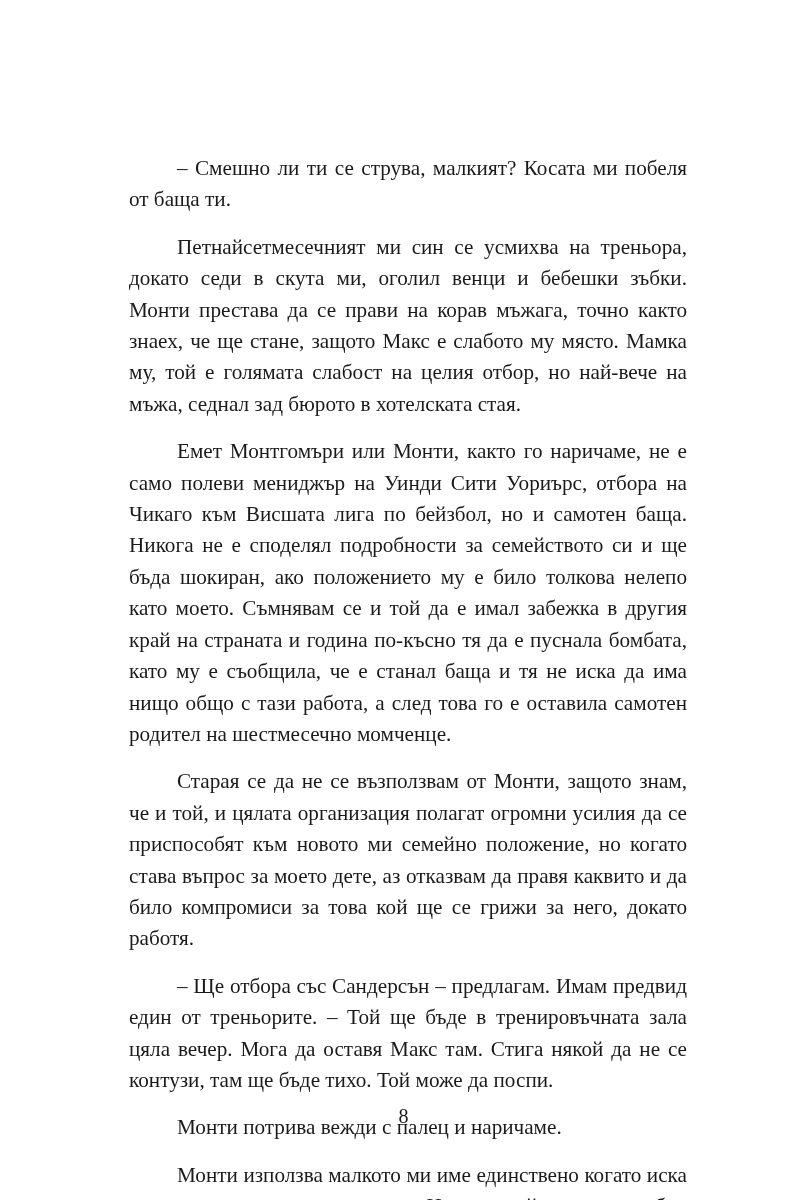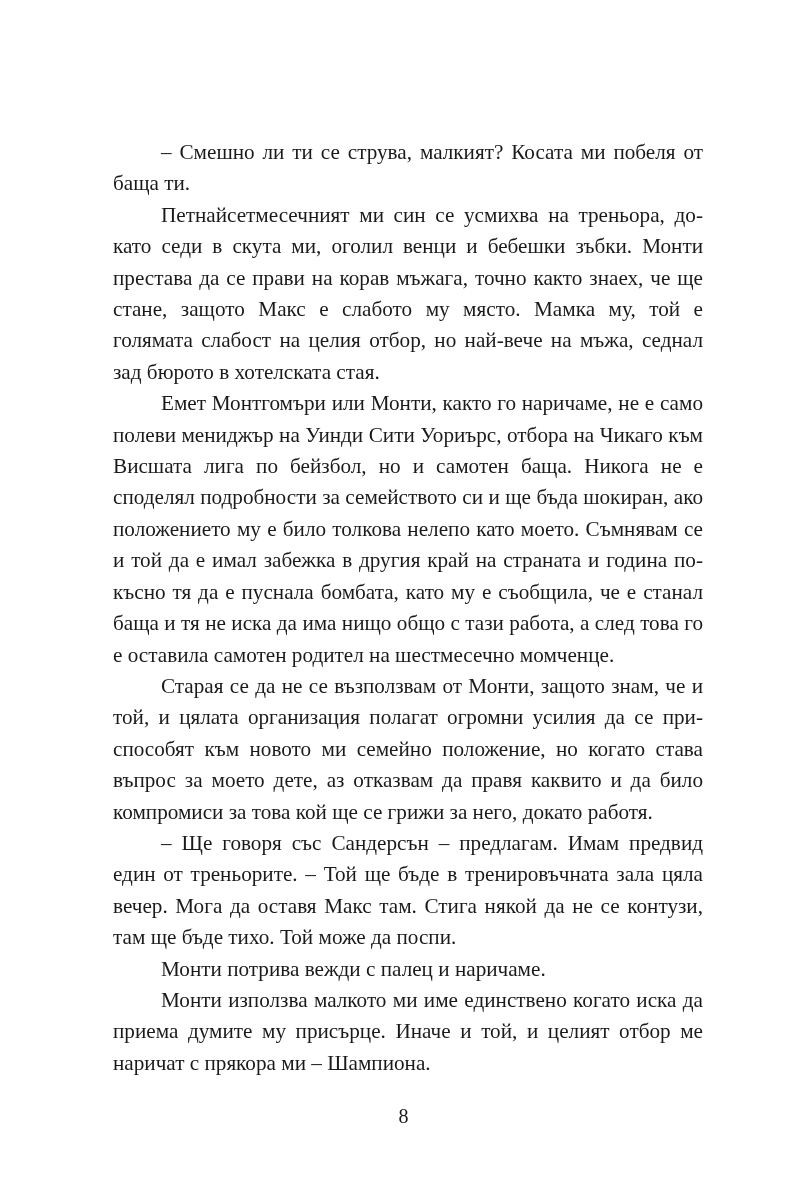--- a/index.html
+++ b/index.html
@@ -24,21 +24,21 @@
     position: absolute;
     left: 113px;
     top: 137px;
     width: 590px;
     font-family: "Liberation Serif", "DejaVu Serif", serif;
     font-size: 21.2px;
     line-height: 31.4px;
     color: #1a1a1a;
   }
   .para {
-    margin: 0;
+    margin: 16px;
     text-indent: 48px;
     text-align: justify;
     text-align-last: left;
     hyphens: manual;
   }
   .para .it {
   }
   .page-number {
     position: absolute;
     left: 0;
@@ -52,18 +52,18 @@
 </style>
 </head>
 <body>
 
 <div class="page">
   <div class="text-block">
     <p class="para">– Смешно ли ти се струва, малкият? Косата ми побеля от баща ти.</p>
     <p class="para">Петнайсетмесечният ми син се усмихва на треньора, до­като седи в скута ми, оголил венци и бебешки зъбки. Монти престава да се прави на корав мъжага, точно както знаех, че ще стане, защото Макс е слабото му място. Мамка му, той е голямата слабост на целия отбор, но най-вече на мъжа, седнал зад бюрото в хотелската стая.</p>
     <p class="para"><span>Емет Монтгомъри или Монти, както го наричаме, не е само полеви мениджър на </span><span class="it">Уинди Сити Уориърс</span><span>, отбора на Чикаго към Висшата лига по бейзбол, но и самотен баща. Никога не е споделял подробности за семейството си и ще бъда шокиран, ако положението му е било толкова нелепо като моето. Съмня­вам се и той да е имал забежка в другия край на страната и година по-късно тя да е пуснала бомбата, като му е съобщила, че е станал баща и тя не иска да има нищо общо с тази рабо­та, а след това го е оставила самотен родител на шестмесечно момченце.</span></p>
     <p class="para">Старая се да не се възползвам от Монти, защото знам, че и той, и цялата организация полагат огромни усилия да се при­способят към новото ми семейно положение, но когато става въпрос за моето дете, аз отказвам да правя каквито и да било компромиси за това кой ще се грижи за него, докато работя.</p>
-    <p class="para">– Ще говоря със Сандерсън – предлагам. Имам предвид един от треньорите. – Той ще бъде в тренировъчната зала цяла вечер. Мога да оставя Макс там. Стига някой да не се контузи, там ще бъде тихо. Той може да поспи.</p>
+    <p class="para">– Ще отбора със Сандерсън – предлагам. Имам предвид един от треньорите. – Той ще бъде в тренировъчната зала цяла вечер. Мога да оставя Макс там. Стига някой да не се контузи, там ще бъде тихо. Той може да поспи.</p>
     <p class="para">Монти потрива вежди с палец и наричаме.</p>
     <p class="para">Монти използва малкото ми име единствено когато иска да приема думите му присърце. Иначе и той, и целият отбор ме наричат с прякора ми – Шампиона.</p>
   </div>
   <div class="page-number">8</div>
 </div>
 
 </body></html>

